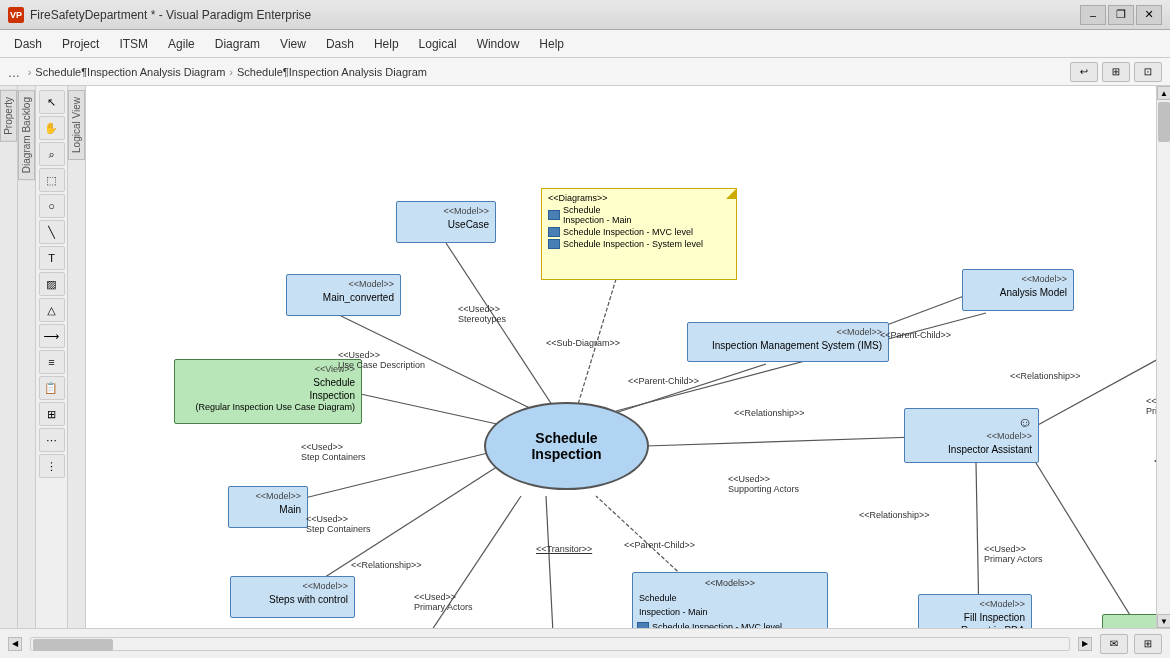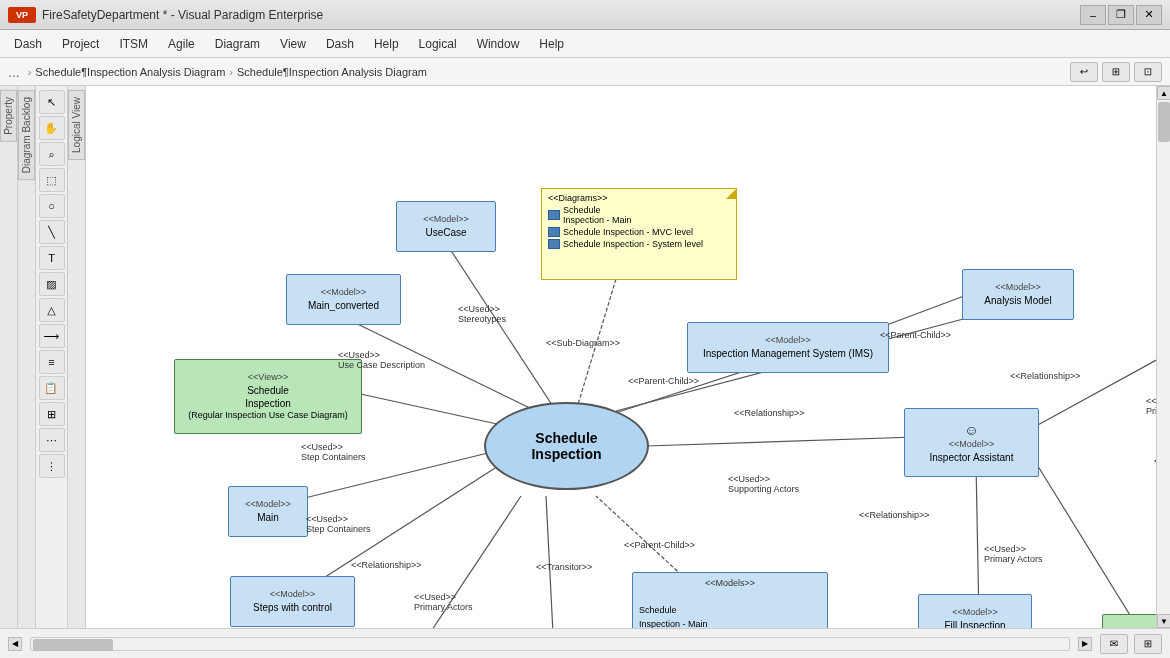--- a/index.html
+++ b/index.html
@@ -9,21 +9,21 @@
     #titlebar {
       height: 30px;
       background: linear-gradient(to bottom, #e8e8e8, #d8d8d8);
       border-bottom: 1px solid #aaa;
       display: flex;
       align-items: center;
       padding: 0 8px;
       justify-content: space-between;
     }
     #titlebar .title-left { display: flex; align-items: center; gap: 6px; font-size: 12px; }
-    #titlebar .title-left .app-icon { width: 28px; height: 16px; background: #cc3300; border-radius: 2px; display: flex; align-items: center; justify-content: center; color: white; font-size: 9px; font-weight: bold; }
+    #titlebar .title-left .app-icon { width: 16px; height: 16px; background: #cc3300; border-radius: 2px; display: flex; align-items: center; justify-content: center; color: white; font-size: 9px; font-weight: bold; }
     #titlebar .title-text { font-size: 12px; color: #333; }
     #titlebar .win-controls { display: flex; gap: 2px; }
     #titlebar .win-btn { width: 26px; height: 20px; background: #d0d0d0; border: 1px solid #aaa; display: flex; align-items: center; justify-content: center; cursor: pointer; font-size: 11px; }
 
     
     #menubar {
       height: 28px;
       background: #f5f5f5;
       border-bottom: 1px solid #ccc;
       display: flex;
@@ -160,22 +160,22 @@
     }
     #bottom-scrollbar { flex: 1; height: 14px; background: #f0f0f0; border: 1px solid #ccc; border-radius: 2px; }
     .bottom-btn { width: 28px; height: 20px; background: #e8e8e8; border: 1px solid #bbb; border-radius: 2px; display: flex; align-items: center; justify-content: center; cursor: pointer; font-size: 10px; }
 
     
     .node {
       position: absolute;
       border: 1.5px solid #4a7fb5;
       background: #c8e0f4;
       font-size: 10px;
-      text-align: center;
-      padding: 12px 6px;
+      text-align: right;
+      padding: 4px 6px;
       border-radius: 2px;
       line-height: 1.3;
     }
     .node .stereotype { font-size: 9px; color: #444; }
     .node .name { font-weight: normal; color: #000; font-size: 10px; }
 
     .node-green {
       background: #b8e6b8;
       border-color: #4a7f4a;
     }
@@ -202,21 +202,21 @@
     .node-models {
       position: absolute;
       border: 1.5px solid #4a7fb5;
       background: #c8e0f4;
       font-size: 9px;
       text-align: left;
       padding: 4px;
       border-radius: 2px;
       line-height: 1.4;
     }
-    .node-models .header { text-align: center; margin-bottom: 14px; color: #333; font-size: 9px; }
+    .node-models .header { text-align: center; margin-bottom: 2px; color: #333; font-size: 9px; }
     .node-models .item { display: flex; align-items: center; gap: 3px; font-size: 9px; }
     .node-models .item-icon { width: 12px; height: 10px; background: #4a7fb5; border: 1px solid #2a5f95; flex-shrink: 0; }
 
     
     .edge-label {
       position: absolute;
       font-size: 9px;
       color: #333;
       background: transparent;
       white-space: nowrap;
@@ -442,21 +442,21 @@
 
     </div>
 
     <div class="edge-label" style="left:372px; top:218px;">&lt;&lt;Used&gt;&gt;<br>Stereotypes</div>
     <div class="edge-label" style="left:252px; top:264px;">&lt;&lt;Used&gt;&gt;<br>Use Case Description</div>
     <div class="edge-label" style="left:460px; top:252px;">&lt;&lt;Sub-Diagram&gt;&gt;</div>
     <div class="edge-label" style="left:215px; top:356px;">&lt;&lt;Used&gt;&gt;<br>Step Containers</div>
     <div class="edge-label" style="left:220px; top:428px;">&lt;&lt;Used&gt;&gt;<br>Step Containers</div>
     <div class="edge-label" style="left:265px; top:474px;">&lt;&lt;Relationship&gt;&gt;</div>
     <div class="edge-label" style="left:328px; top:506px;">&lt;&lt;Used&gt;&gt;<br>Primary Actors</div>
-    <div class="edge-label" style="left:450px; top:476px;">&lt;&lt;Transitor&gt;&gt;</div>
+    <div class="edge-label" style="left:450px; top:458px;text-decoration:underline;">&lt;&lt;Transitor&gt;&gt;</div>
     <div class="edge-label" style="left:538px; top:454px;">&lt;&lt;Parent-Child&gt;&gt;</div>
     <div class="edge-label" style="left:542px; top:290px;">&lt;&lt;Parent-Child&gt;&gt;</div>
     <div class="edge-label" style="left:642px; top:388px;">&lt;&lt;Used&gt;&gt;<br>Supporting Actors</div>
     <div class="edge-label" style="left:648px; top:322px;">&lt;&lt;Relationship&gt;&gt;</div>
     <div class="edge-label" style="left:794px; top:244px;">&lt;&lt;Parent-Child&gt;&gt;</div>
     <div class="edge-label" style="left:924px; top:285px;">&lt;&lt;Relationship&gt;&gt;</div>
     <div class="edge-label" style="left:898px; top:458px;">&lt;&lt;Used&gt;&gt;<br>Primary Actors</div>
     <div class="edge-label" style="left:773px; top:424px;">&lt;&lt;Relationship&gt;&gt;</div>
     <div class="edge-label" style="left:1060px; top:310px;">&lt;&lt;Used&gt;&gt;<br>Primary Actors</div>
     <div class="edge-label" style="left:1068px; top:370px;">&lt;&lt;Relationship&gt;&gt;</div>

